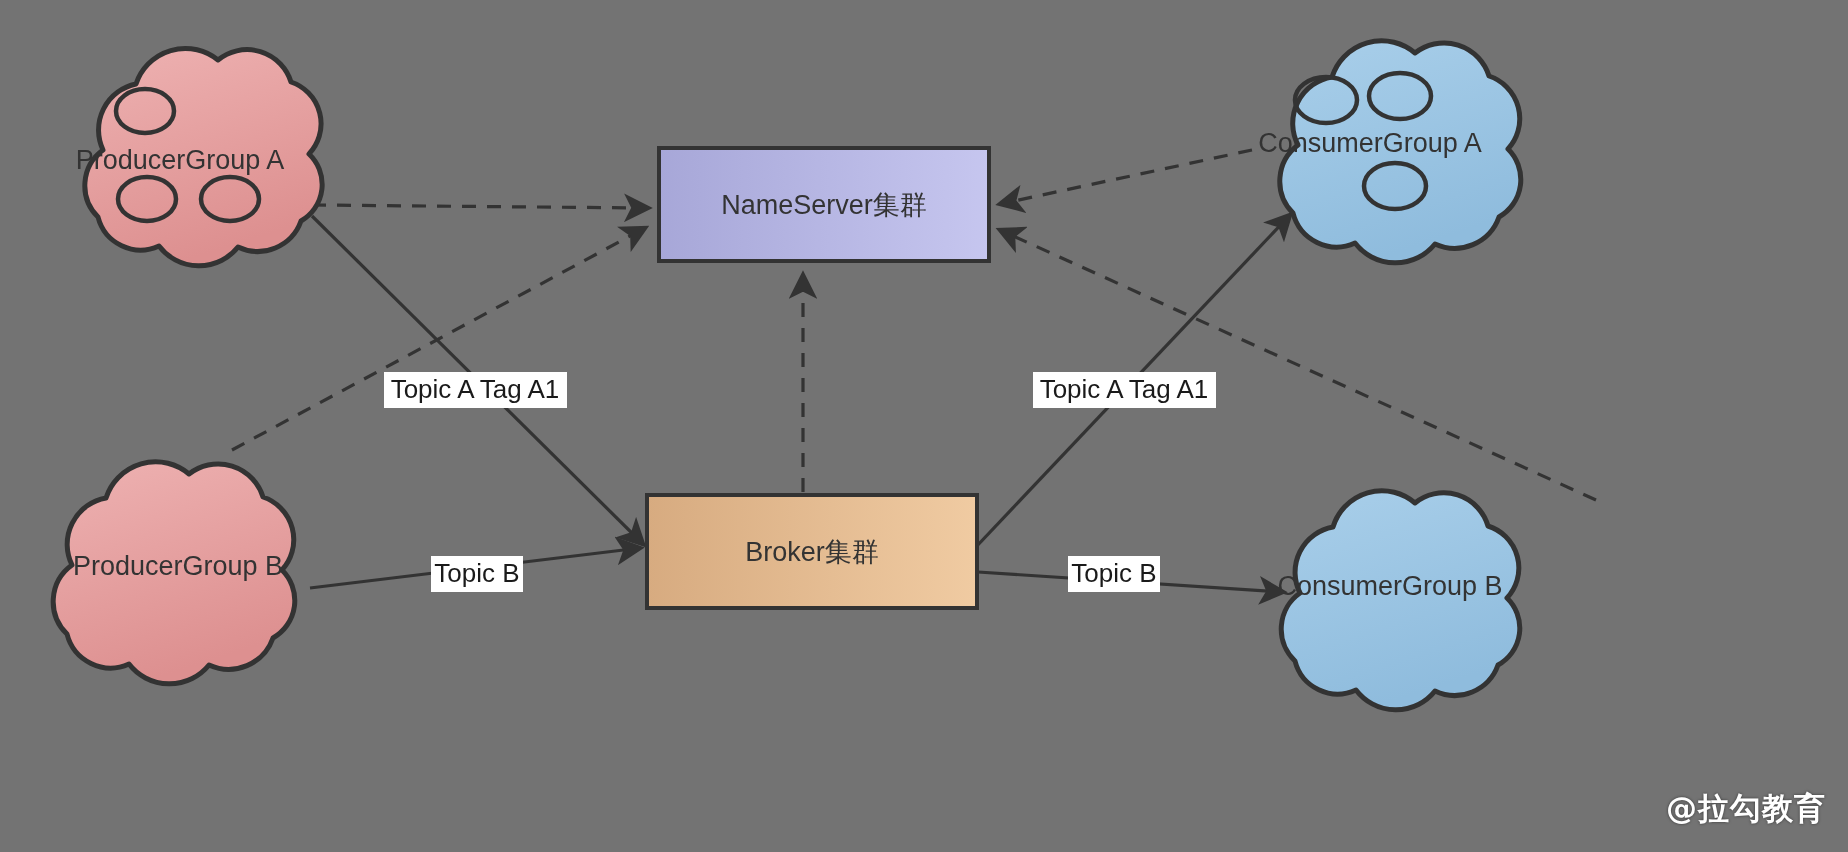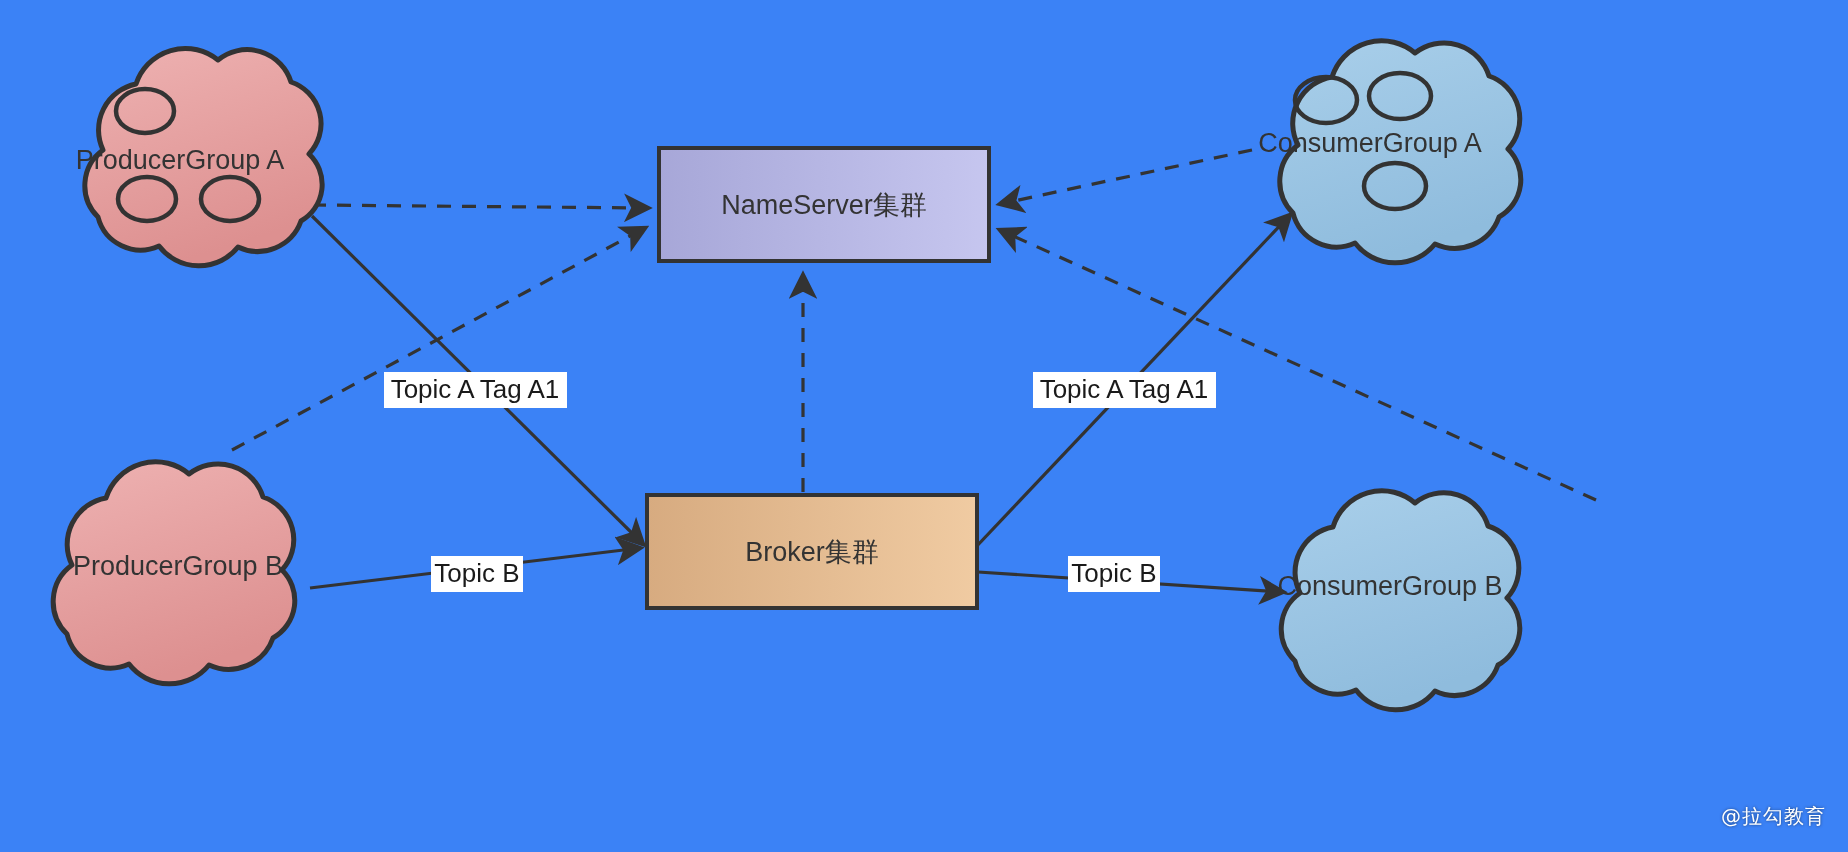--- a/index.html
+++ b/index.html
@@ -10,21 +10,21 @@
   body {
     width: 1848px;
     height: 852px;
     overflow: hidden;
     font-family: "Liberation Sans", sans-serif;
   }
   #canvas {
     position: relative;
     width: 1848px;
     height: 852px;
-    background: #3b82f6;
+    background: #737373;
   }
   #diagram-svg {
     position: absolute;
     left: 0;
     top: 0;
     width: 1848px;
     height: 852px;
   }
   .node-label {
     font-family: "Liberation Sans", sans-serif;
@@ -38,22 +38,22 @@
     font-size: 26px;
     fill: #1a1a1a;
     text-anchor: middle;
     dominant-baseline: middle;
   }
   .watermark {
     position: absolute;
     right: 22px;
     bottom: 22px;
     font-family: "DejaVu Sans", sans-serif;
-    font-size: 20px;
-    font-weight: normal;
+    font-size: 31px;
+    font-weight: bold;
     color: #ffffff;
     text-shadow: 0 0 3px rgba(0,0,0,0.55);
     letter-spacing: 1px;
     user-select: none;
   }
 </style>
 </head>
 <body>
 
 <div id="canvas">

